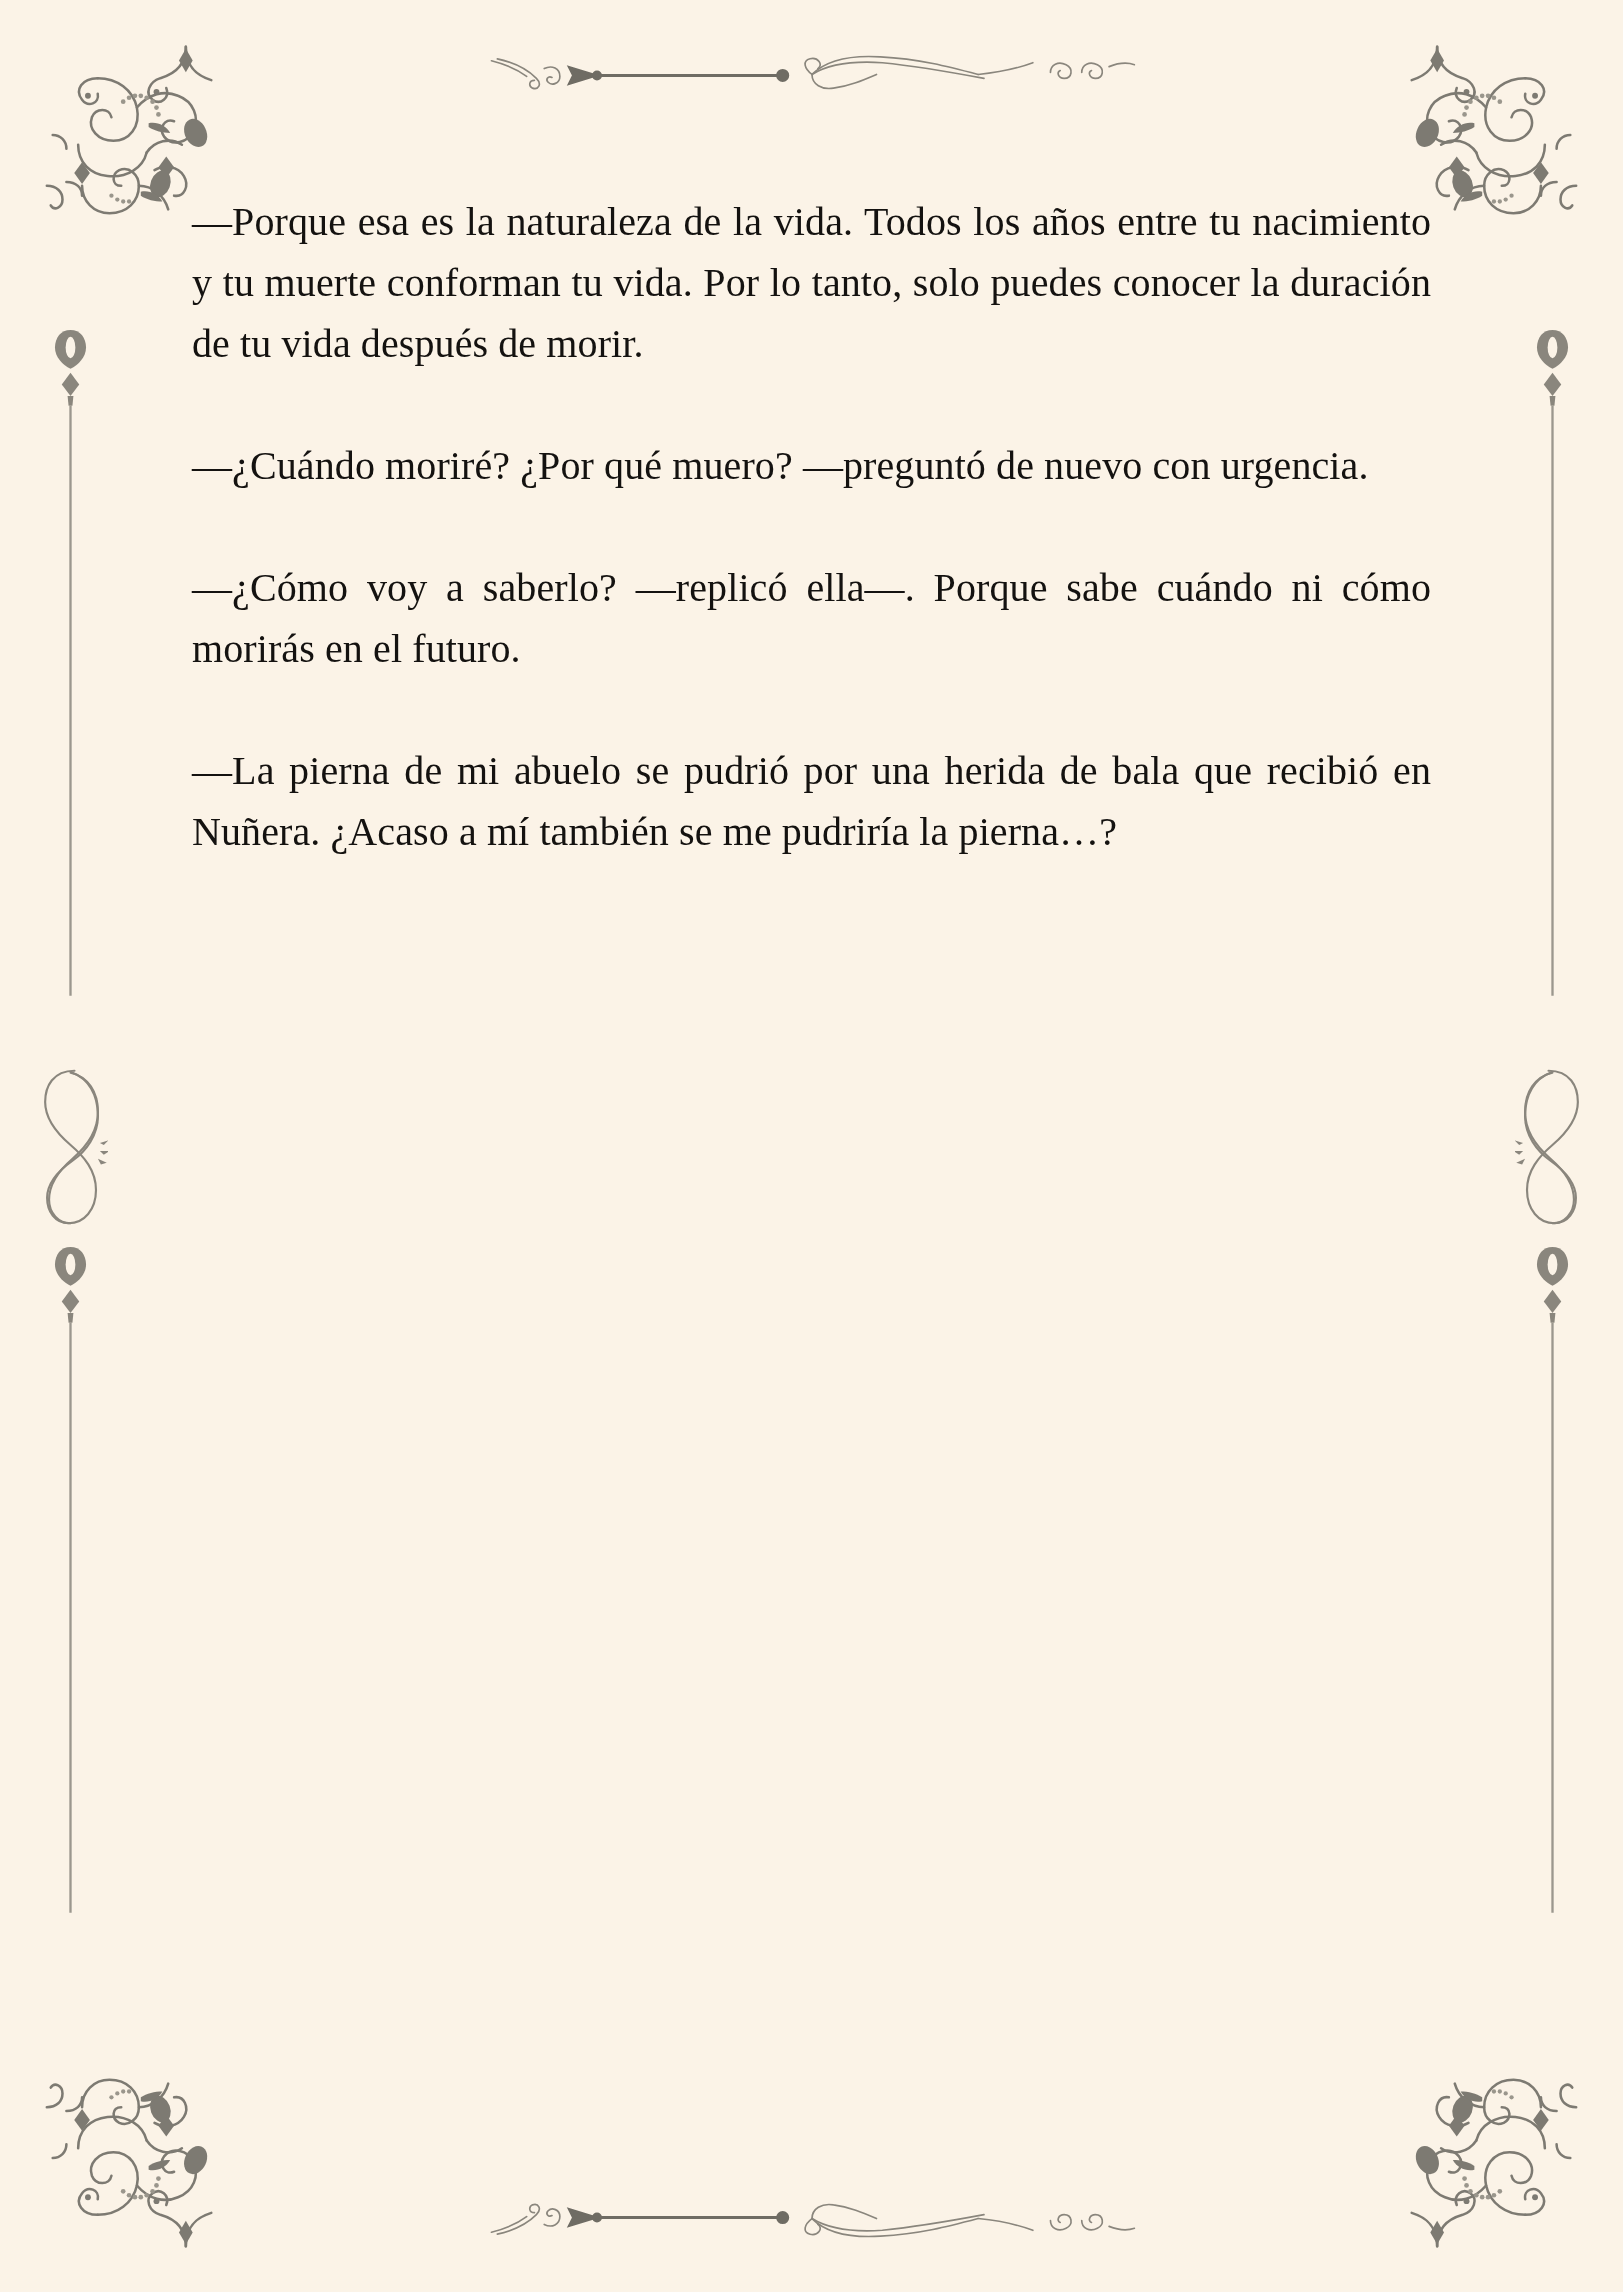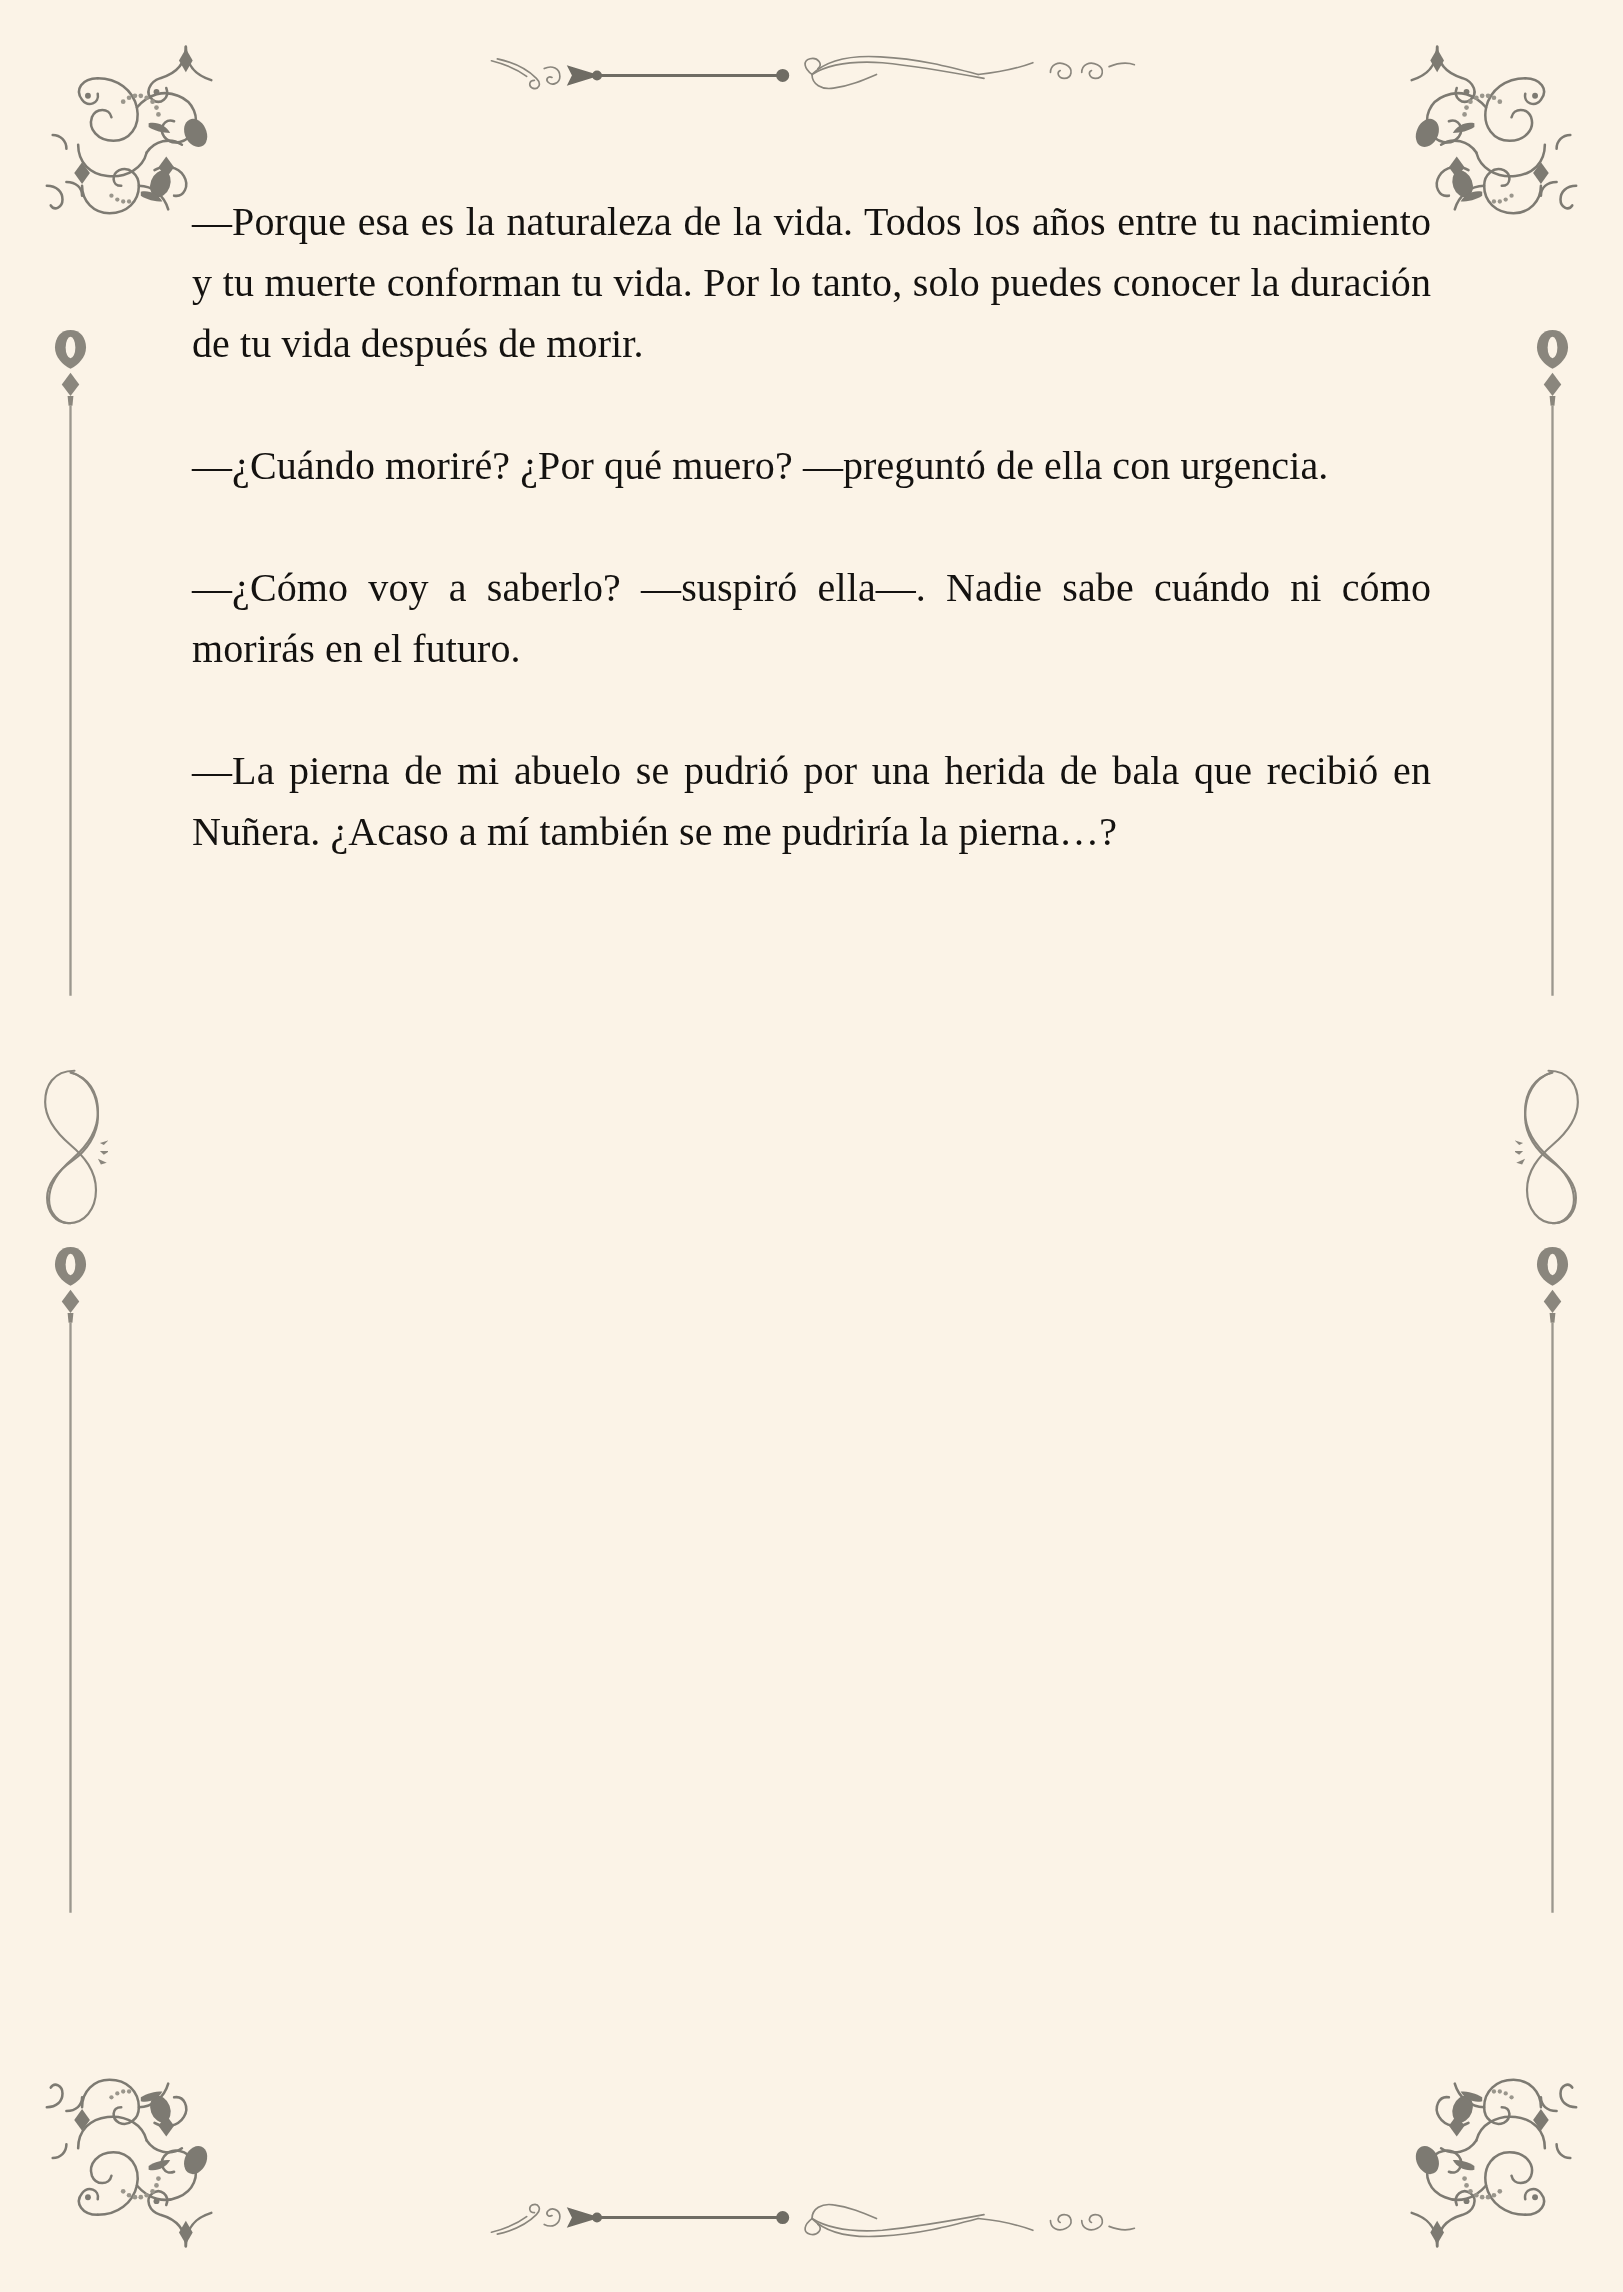--- a/index.html
+++ b/index.html
@@ -391,19 +391,19 @@
           <path d="M14 72 h6 l-1 10 h-4 z"></path>
         </g>
         <line x1="17" y1="82" x2="17" y2="690" stroke="#9b978e" stroke-width="2.4"></line>
       </svg>
     </div>
 
   </div>
 
   <div class="content">
     <p class="para">—Porque esa es la naturaleza de la vida. Todos los años entre tu nacimiento y tu muerte conforman tu vida. Por lo tanto, solo puedes conocer la duración de tu vida después de morir.</p>
-    <p class="para">—¿Cuándo moriré? ¿Por qué muero? —preguntó de ella con urgencia.</p>
-    <p class="para">—¿Cómo voy a saberlo? —suspiró ella—. Nadie sabe cuándo ni cómo morirás en el futuro.</p>
+    <p class="para">—¿Cuándo moriré? ¿Por qué muero? —preguntó de nuevo con urgencia.</p>
+    <p class="para">—¿Cómo voy a saberlo? —replicó ella—. Porque sabe cuándo ni cómo morirás en el futuro.</p>
     <p class="para">—La pierna de mi abuelo se pudrió por una herida de bala que recibió en Nuñera. ¿Acaso a mí también se me pudriría la pierna…?</p>
   </div>
 
 </div>
 
 
 </body></html>

